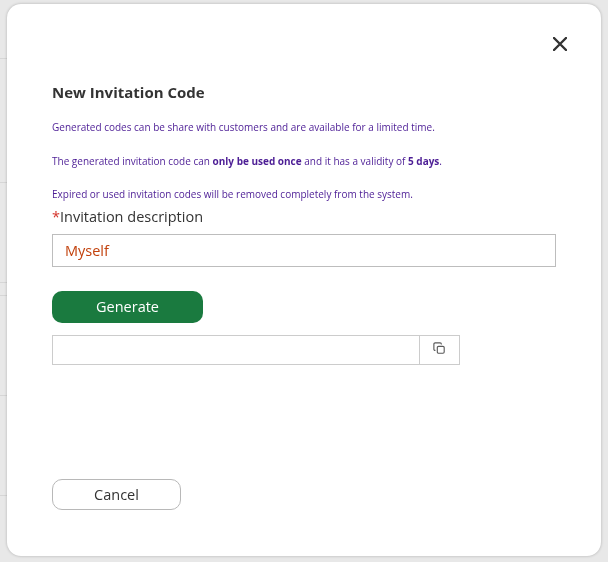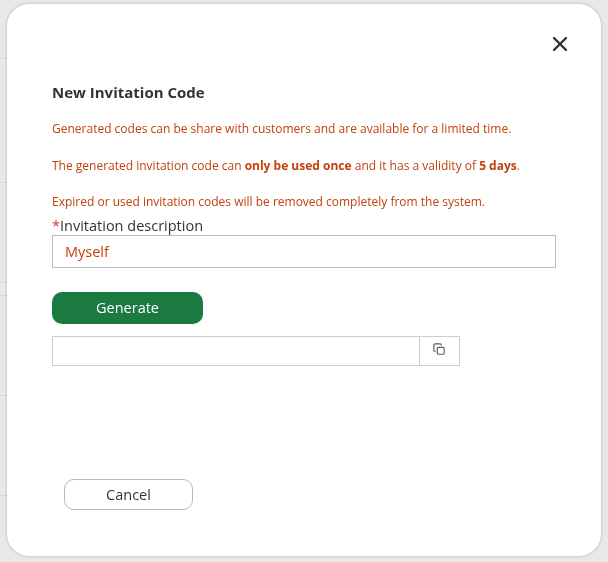--- a/index.html
+++ b/index.html
@@ -17,21 +17,21 @@
       left: 0; top: 0; width: 100%; height: 100%;
     }
     .bl { position: absolute; left: 0; width: 8px; height: 1px; background: #d6d6d6; }
     .modal {
       position: absolute;
       left: 7px;
       top: 4px;
       width: 594px;
       height: 552px;
       background: #ffffff;
-      border-radius: 22px;
+      border-radius: 14px;
       box-shadow: 0 0 3px rgba(0,0,0,0.25);
       padding: 0;
     }
     .close-btn {
       position: absolute;
       top: 28px;
       right: 28px;
       width: 26px;
       height: 26px;
       display: flex;
@@ -45,31 +45,31 @@
     .content {
       padding: 78px 45px 0 45px;
     }
     .title {
       font-size: 15px;
       font-weight: 700;
       color: #333;
       margin-bottom: 18px;
     }
     .para {
-      font-size: 12px;
+      font-size: 10px;
       line-height: 1.55;
-      color: #c2410c;
+      color: #4c1d95;
       margin-bottom: 18px;
     }
     .para:last-of-type { margin-bottom: 0; }
     .label-row {
       font-size: 14.5px;
       color: #333;
       margin-top: 4px;
-      margin-bottom: 0;
+      margin-bottom: 8px;
     }
     .req { color: #d4332a; }
     .text-input {
       width: 100%;
       height: 33px;
       border: 1px solid #bdbdbd;
       font-size: 14.5px;
       font-family: inherit;
       padding: 0 12px;
       color: #c2410c;
@@ -110,21 +110,21 @@
       border-left: 1px solid #cccccc;
       background: #fff;
       display: flex;
       align-items: center;
       justify-content: center;
       cursor: pointer;
     }
     .copy-btn svg { width: 15px; height: 15px; stroke: #5a5a5a; fill: none; }
     .footer { 
       position: absolute;
-      left: 57px;
+      left: 45px;
       bottom: 46px;
     }
     .cancel-btn {
       width: 129px;
       height: 31px;
       background: #fff;
       color: #333;
       border: 1px solid #b8b8b8;
       border-radius: 10px;
       font-size: 14.5px;

